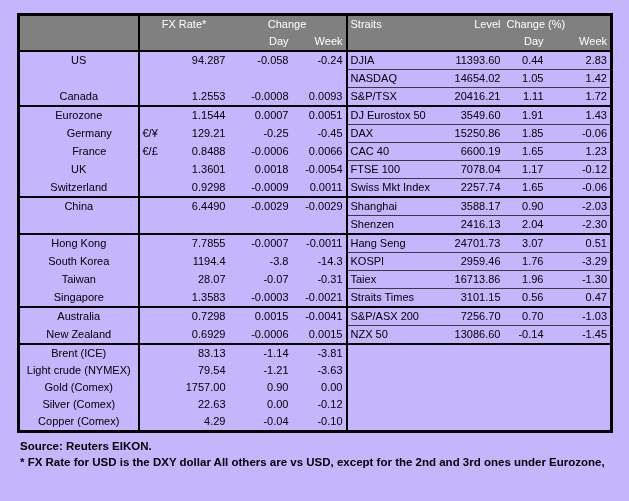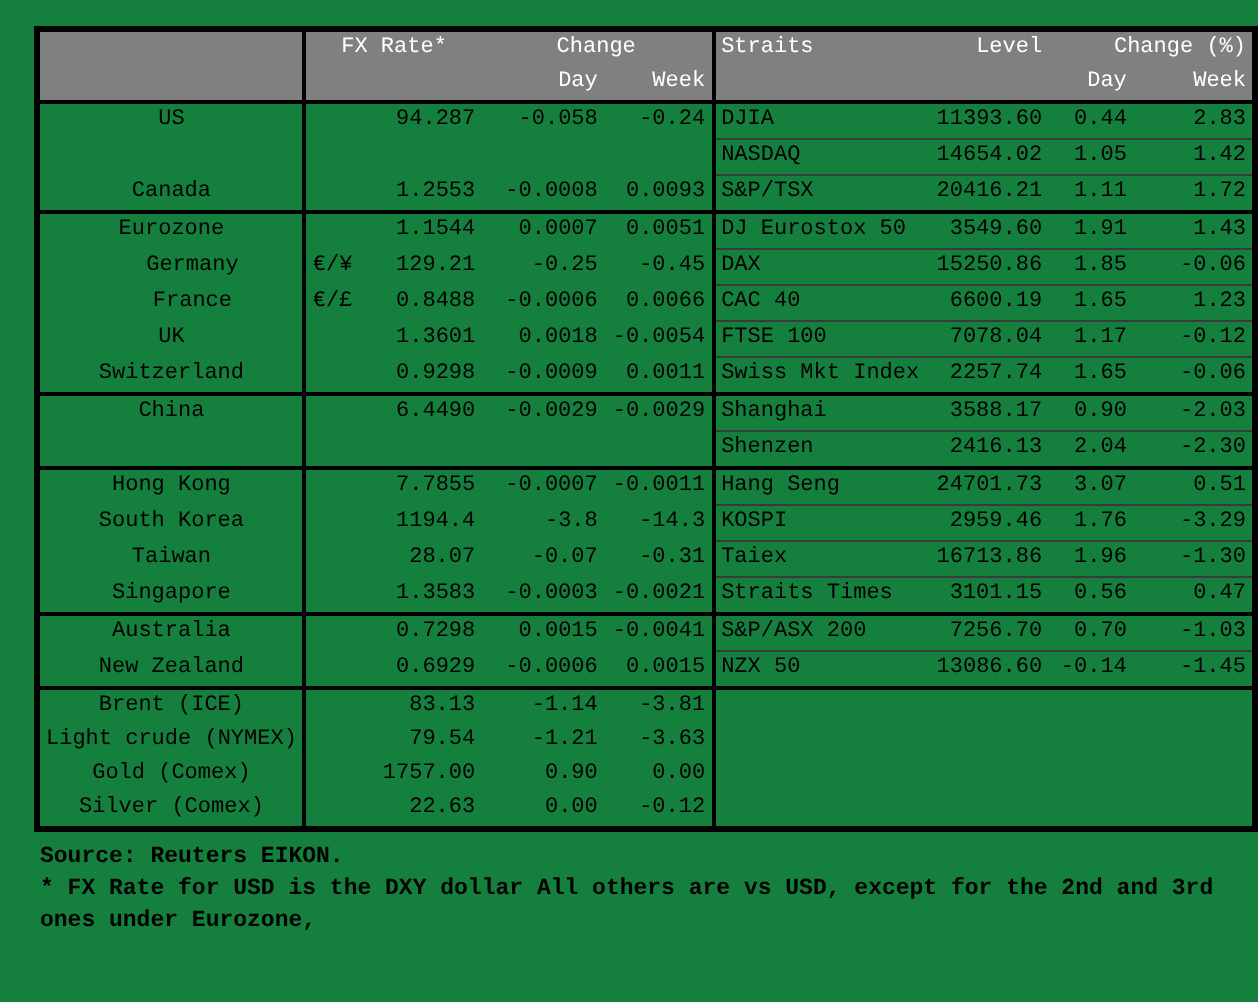--- a/index.html
+++ b/index.html
@@ -1,32 +1,32 @@
 <!DOCTYPE html>
 <html><head>
 <meta charset="utf-8">
 <style>
   html,body{margin:0;padding:0;background:#ffffff;}
   .page{
-    position:relative;width:629px;height:501px;background:#15803d;
-    font-family:Liberation Mono, monospace;color:#000;overflow:hidden;
+    position:relative;width:629px;height:501px;background:#c4b5fd;
+    font-family:Liberation Sans, sans-serif;color:#000;overflow:hidden;
   }
   table.fx{
     border-collapse:collapse;table-layout:fixed;
     margin:13px 0 0 17px;border:3px solid #000;
     font-size:11px;
   }
   table.fx th,table.fx td{
     padding:0 3px;height:17px;line-height:17px;
     white-space:nowrap;overflow:hidden;font-weight:normal;
   }
   thead th{background:#808080;color:#ffffff;font-weight:bold;height:18px;}
   thead{border-bottom:2px solid #000;}
   th.vline,td.vline{border-right:2px solid #000;}
-  th.c{text-align:right;margin-top:26px;}
+  th.c{text-align:left;margin-top:26px;}
   th.r{text-align:right;}
   th.l{text-align:left;}
   th.fxhdr{text-align:center;padding-right:12px;}
   th.chghdr{text-align:center;padding-right:18px;}
   th.lvlhdr{text-align:right;padding-right:8px;}
   td.name{font-weight:bold;text-align:center;border-right:2px solid #000;}
   td.name.indent{padding-left:24px;}
   td.pair{text-align:left;padding-left:2px;}
   td.num{text-align:right;}
   td.eqname{text-align:left;}
@@ -286,20 +286,31 @@
           <td class="name">Silver (Comex)</td>
           <td class="pair"></td>
           <td class="num">22.63</td>
           <td class="num">0.00</td>
           <td class="num vline">-0.12</td>
           <td class="eqname"></td>
           <td class="num"></td>
           <td class="num"></td>
           <td class="num"></td>
         </tr>
+        <tr>
+          <td class="name">Copper (Comex)</td>
+          <td class="pair"></td>
+          <td class="num">4.29</td>
+          <td class="num">-0.04</td>
+          <td class="num vline">-0.10</td>
+          <td class="eqname"></td>
+          <td class="num"></td>
+          <td class="num"></td>
+          <td class="num"></td>
+        </tr>
       </tbody>
   </table>
 
   <div class="footer">
     <div>Source:  Reuters EIKON.</div>
     <div>* FX Rate for USD is the DXY dollar  All others are vs USD, except for the 2nd and 3rd ones under Eurozone,</div>
 
   </div>
 
 </div>

